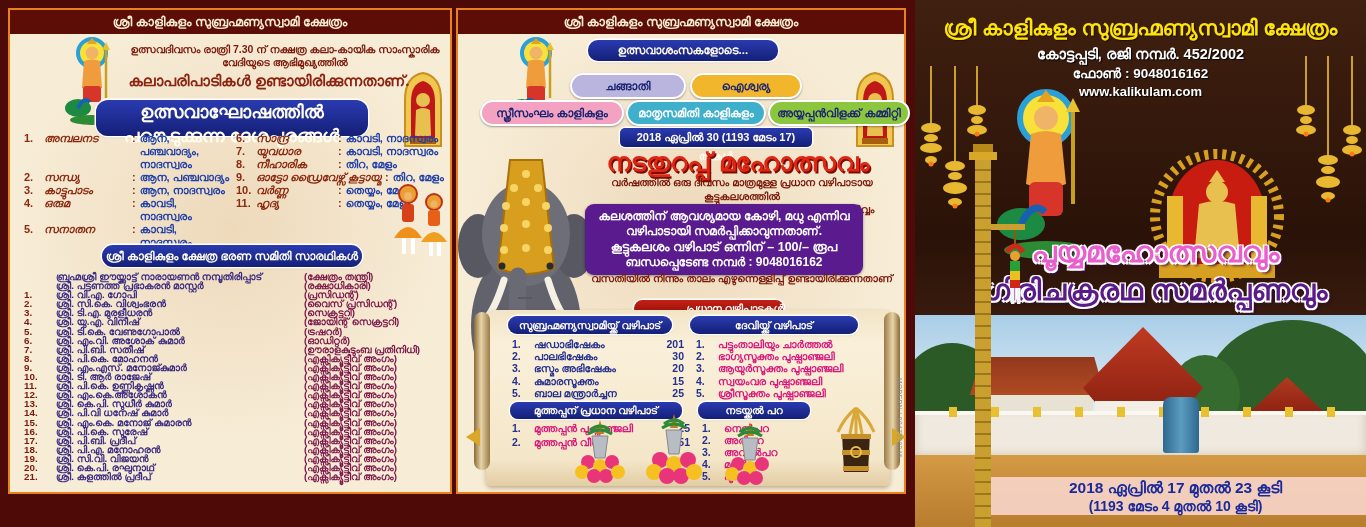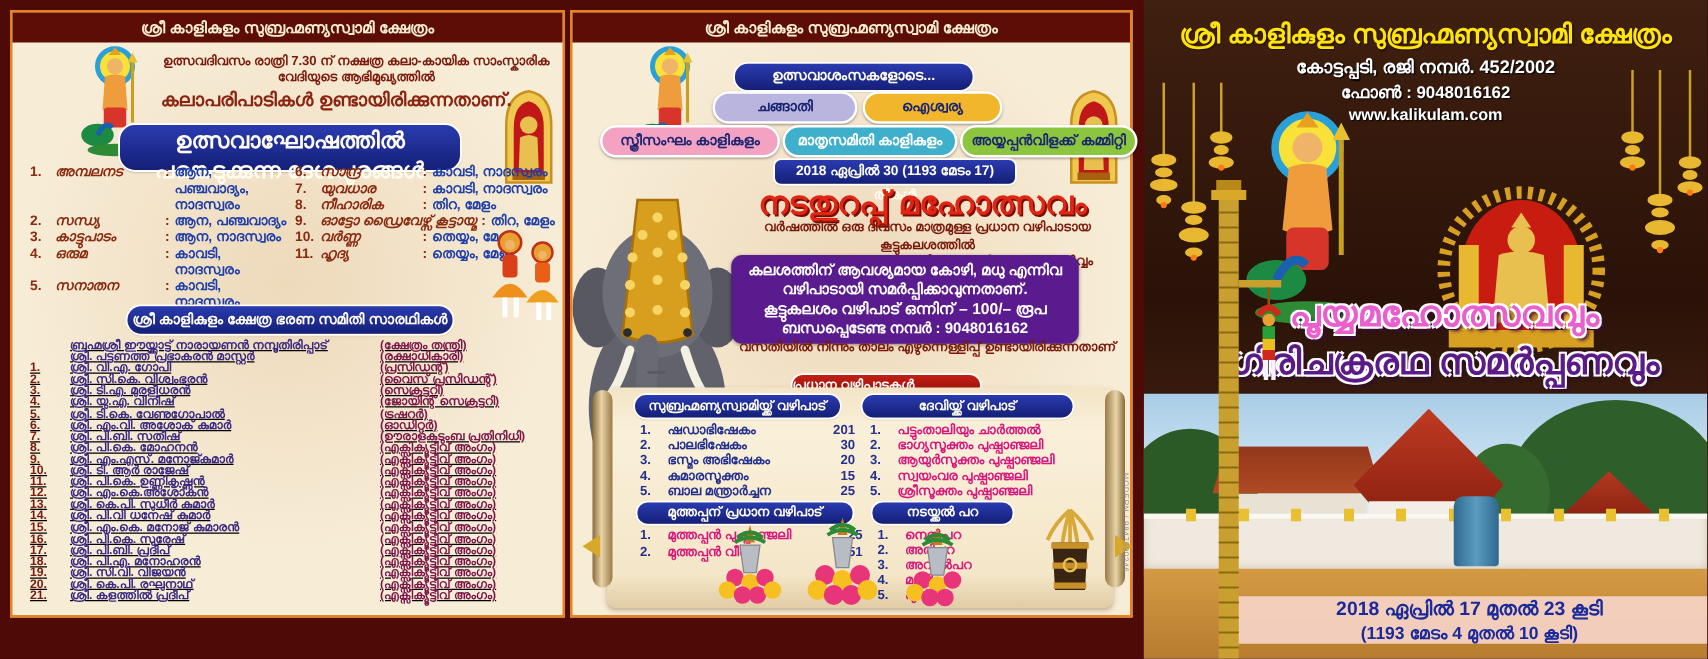--- a/index.html
+++ b/index.html
@@ -5,33 +5,33 @@
   html,body{margin:0;padding:0;background:#3f0805;}
   body{font-family:"Liberation Sans","DejaVu Sans",sans-serif;}
   #page{position:relative;width:1366px;height:527px;overflow:hidden;background:#4e0a06;}
   .panel{position:absolute;background:#f7ecd6;border:2px solid #e8821e;box-sizing:border-box;
          background-image:radial-gradient(circle at 50% 45%, rgba(214,168,116,.28), rgba(214,168,116,0) 62%);}
   .titlebar{position:absolute;left:0;right:0;top:0;height:24px;background:#5c0d06;color:#f7ecd0;
             font-size:12.5px;font-weight:bold;text-align:center;line-height:24px;}
   .navy-pill{position:absolute;background:linear-gradient(#2a3bb0,#141f77);color:#fffdf0;font-weight:bold;
              text-align:center;border-radius:12px;box-shadow:0 0 0 1.5px #ffffff,0 1px 2px rgba(0,0,0,.4);}
   .red-pill{position:absolute;background:linear-gradient(#c42015,#8c0f08);color:#fff;font-weight:bold;
-            text-align:left;border-radius:9px;box-shadow:0 0 0 1.5px #fff;}
+            text-align:right;border-radius:9px;box-shadow:0 0 0 1.5px #fff;}
   .maroon-text{color:#7a1a0c;font-weight:bold;text-align:center;position:absolute;}
   
   .pooram-col{position:absolute;}
   .pooram-row{display:flex;align-items:flex-start;font-size:11px;font-weight:bold;line-height:13px;}
   .pooram-row .no{color:#8a2a10;width:20px;flex:0 0 auto;}
   .pooram-row .nm{color:#8a2a10;flex:0 0 auto;font-style:italic;}
   .pooram-row .cl{color:#8a2a10;padding:0 4px;}
   .pooram-row .it{color:#1f3fa8;}
   .col1 .nm{min-width:84px;}
   .col2 .nm{min-width:78px;}
   
-  .committee{position:absolute;text-decoration:underline;}
+  .committee{position:absolute;}
   .committee-row{display:grid;grid-template-columns:32px 248px 1fr;font-size:9.8px;font-weight:bold;line-height:9.1px;}
   .committee-row .no{color:#7a1a0c;}
   .committee-row .nm{color:#3a2a80;}
   .committee-row .rl{color:#7a1648;}
   
   .vz-table{position:absolute;}
   .vz-row{display:grid;font-weight:bold;font-size:10.5px;line-height:12.2px;}
   .vz-row .no{color:#24308e;}
   .vz-row .val{color:#24308e;text-align:right;}
   .navy-items .nm{color:#24308e;}
@@ -363,21 +363,21 @@
     <div style="position:absolute;right:4px;top:60px;">
       <svg width="50" height="80" viewBox="0 0 50 80">
         <path d="M7 76 L7 30 Q7 6 25 3 Q43 6 43 30 L43 76 Z" fill="#f0c850" stroke="#c89020" stroke-width="2"></path>
         <path d="M13 74 L13 32 Q13 14 25 11 Q37 14 37 32 L37 74 Z" fill="#c01818"></path>
         <circle cx="25" cy="30" r="7" fill="#e8c050"></circle>
         <path d="M18 40 Q25 36 32 40 L33 66 L17 66 Z" fill="#e8c050"></path>
         <rect x="12" y="68" width="26" height="6" fill="#a86010"></rect>
       </svg>
     </div>
 
-    <div class="navy-pill" style="left:130px;top:30px;width:190px;height:21px;font-size:11.5px;line-height:21px;border-radius:10px;margin-top:11px;">ഉത്സവാശംസകളോടെ...</div>
+    <div class="navy-pill" style="left:130px;top:30px;width:190px;height:21px;font-size:11.5px;line-height:21px;border-radius:10px;">ഉത്സവാശംസകളോടെ...</div>
 
     <div class="pill" style="left:112px;top:63px;width:112px;height:22px;line-height:22px;background:#b9b5de;">ചങ്ങാതി</div>
     <div class="pill" style="left:232px;top:63px;width:108px;height:22px;line-height:22px;background:#f2b62c;">ഐശ്വര്യ</div>
     <div class="pill" style="left:22px;top:90px;width:140px;height:22px;line-height:22px;background:#f3a2c2;">സ്ത്രീസംഘം കാളികുളം</div>
     <div class="pill" style="left:168px;top:90px;width:136px;height:22px;line-height:22px;background:#3fb0cc;color:#fff;">മാതൃസമിതി കാളികുളം</div>
     <div class="pill" style="left:310px;top:90px;width:138px;height:22px;line-height:22px;background:#8cc63e;">അയ്യപ്പൻവിളക്ക് കമ്മിറ്റി</div>
 
     <div class="navy-pill" style="left:162px;top:118px;width:192px;height:19px;font-size:11px;line-height:19px;border-radius:5px;">2018 ഏപ്രിൽ 30 (1193 മേടം 17) തിങ്കൾ</div>
 
     <div style="position:absolute;left:120px;right:6px;top:137px;text-align:center;font-size:26px;font-weight:bold;color:#e02612;text-shadow:1.5px 1.5px 0 #7a0b00;">നടതുറപ്പ് മഹോത്സവം</div>

